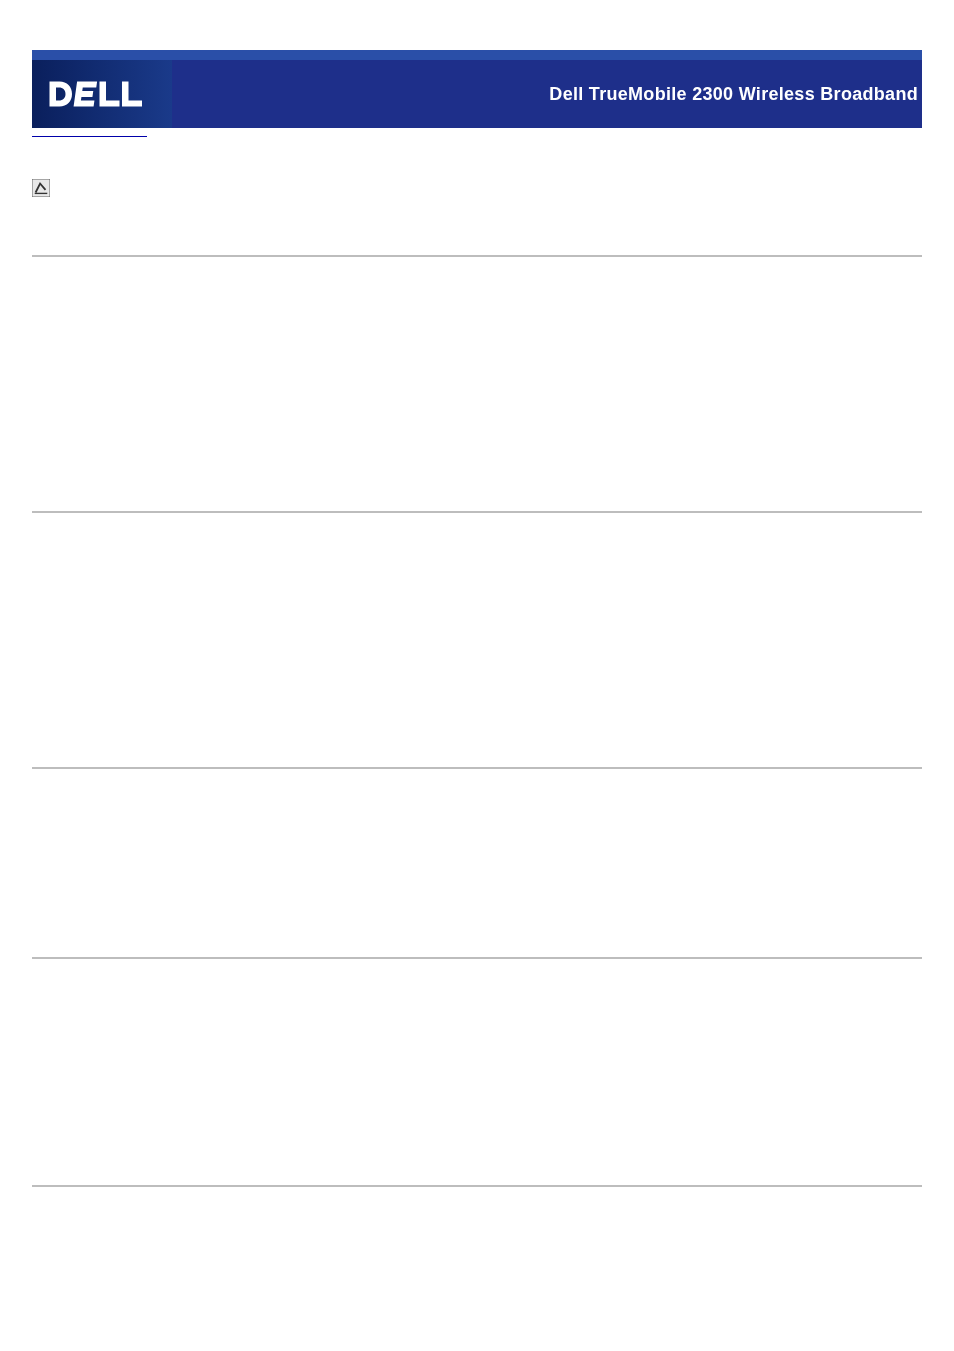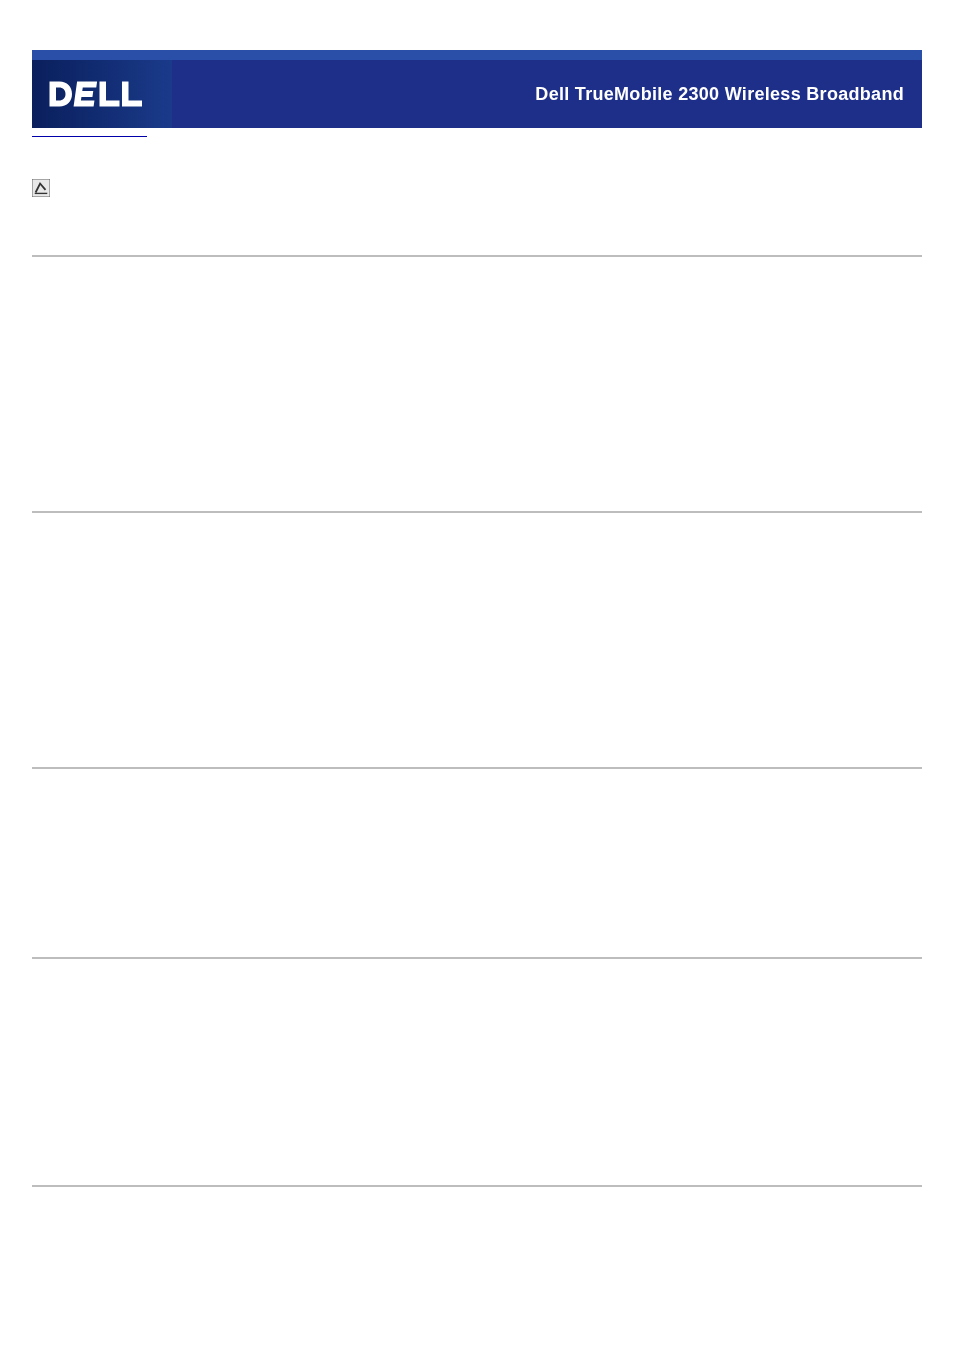--- a/index.html
+++ b/index.html
@@ -28,21 +28,21 @@
     .dell-logo-svg {
       width: 110px;
       height: 50px;
     }
     .banner-title-area {
       flex: 1;
       height: 100%;
       display: flex;
       align-items: center;
       justify-content: flex-end;
-      padding-right: 18px;
+      padding-right: 4px;
     }
     .banner-top-strip {
       height: 10px;
       background: #2a4fa8;
     }
     .banner-main {
       height: 68px;
       background: #1e2f8a;
       display: flex;
     }

